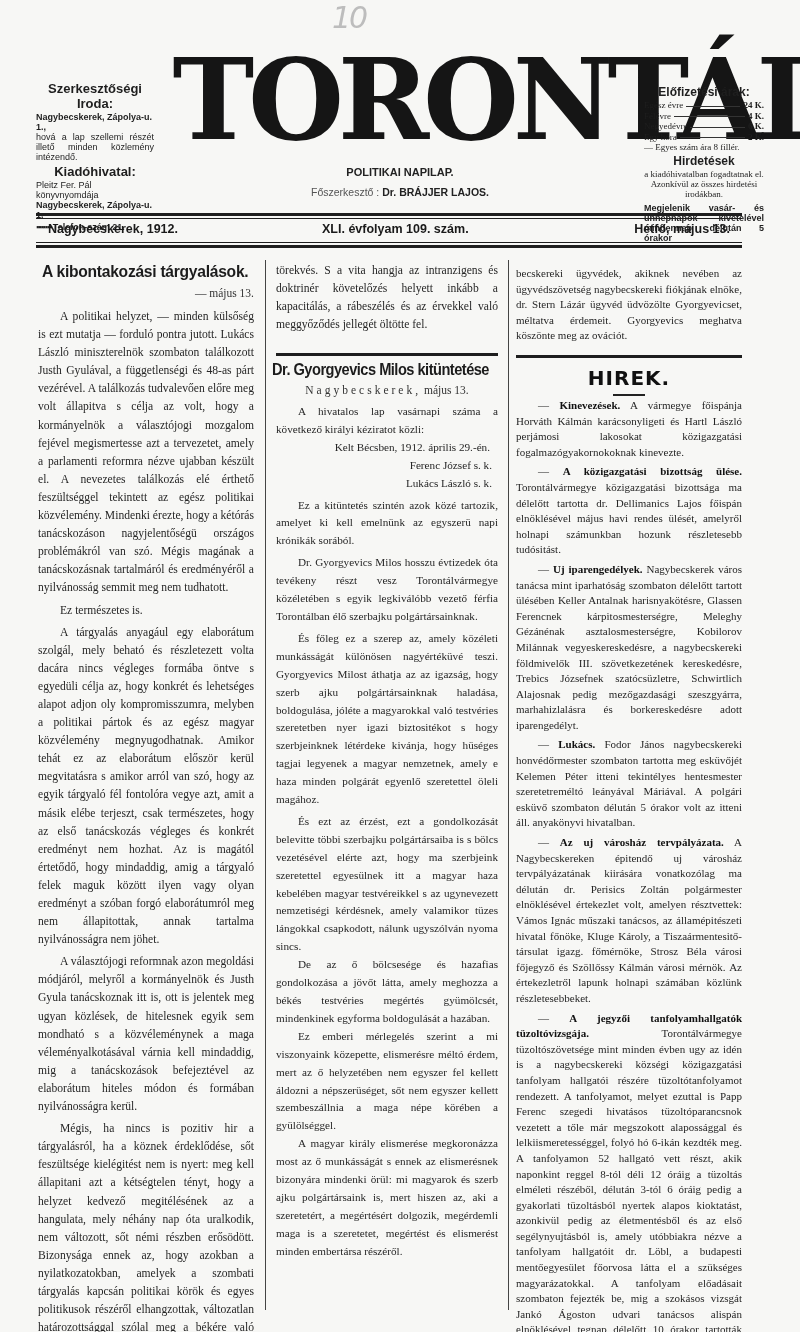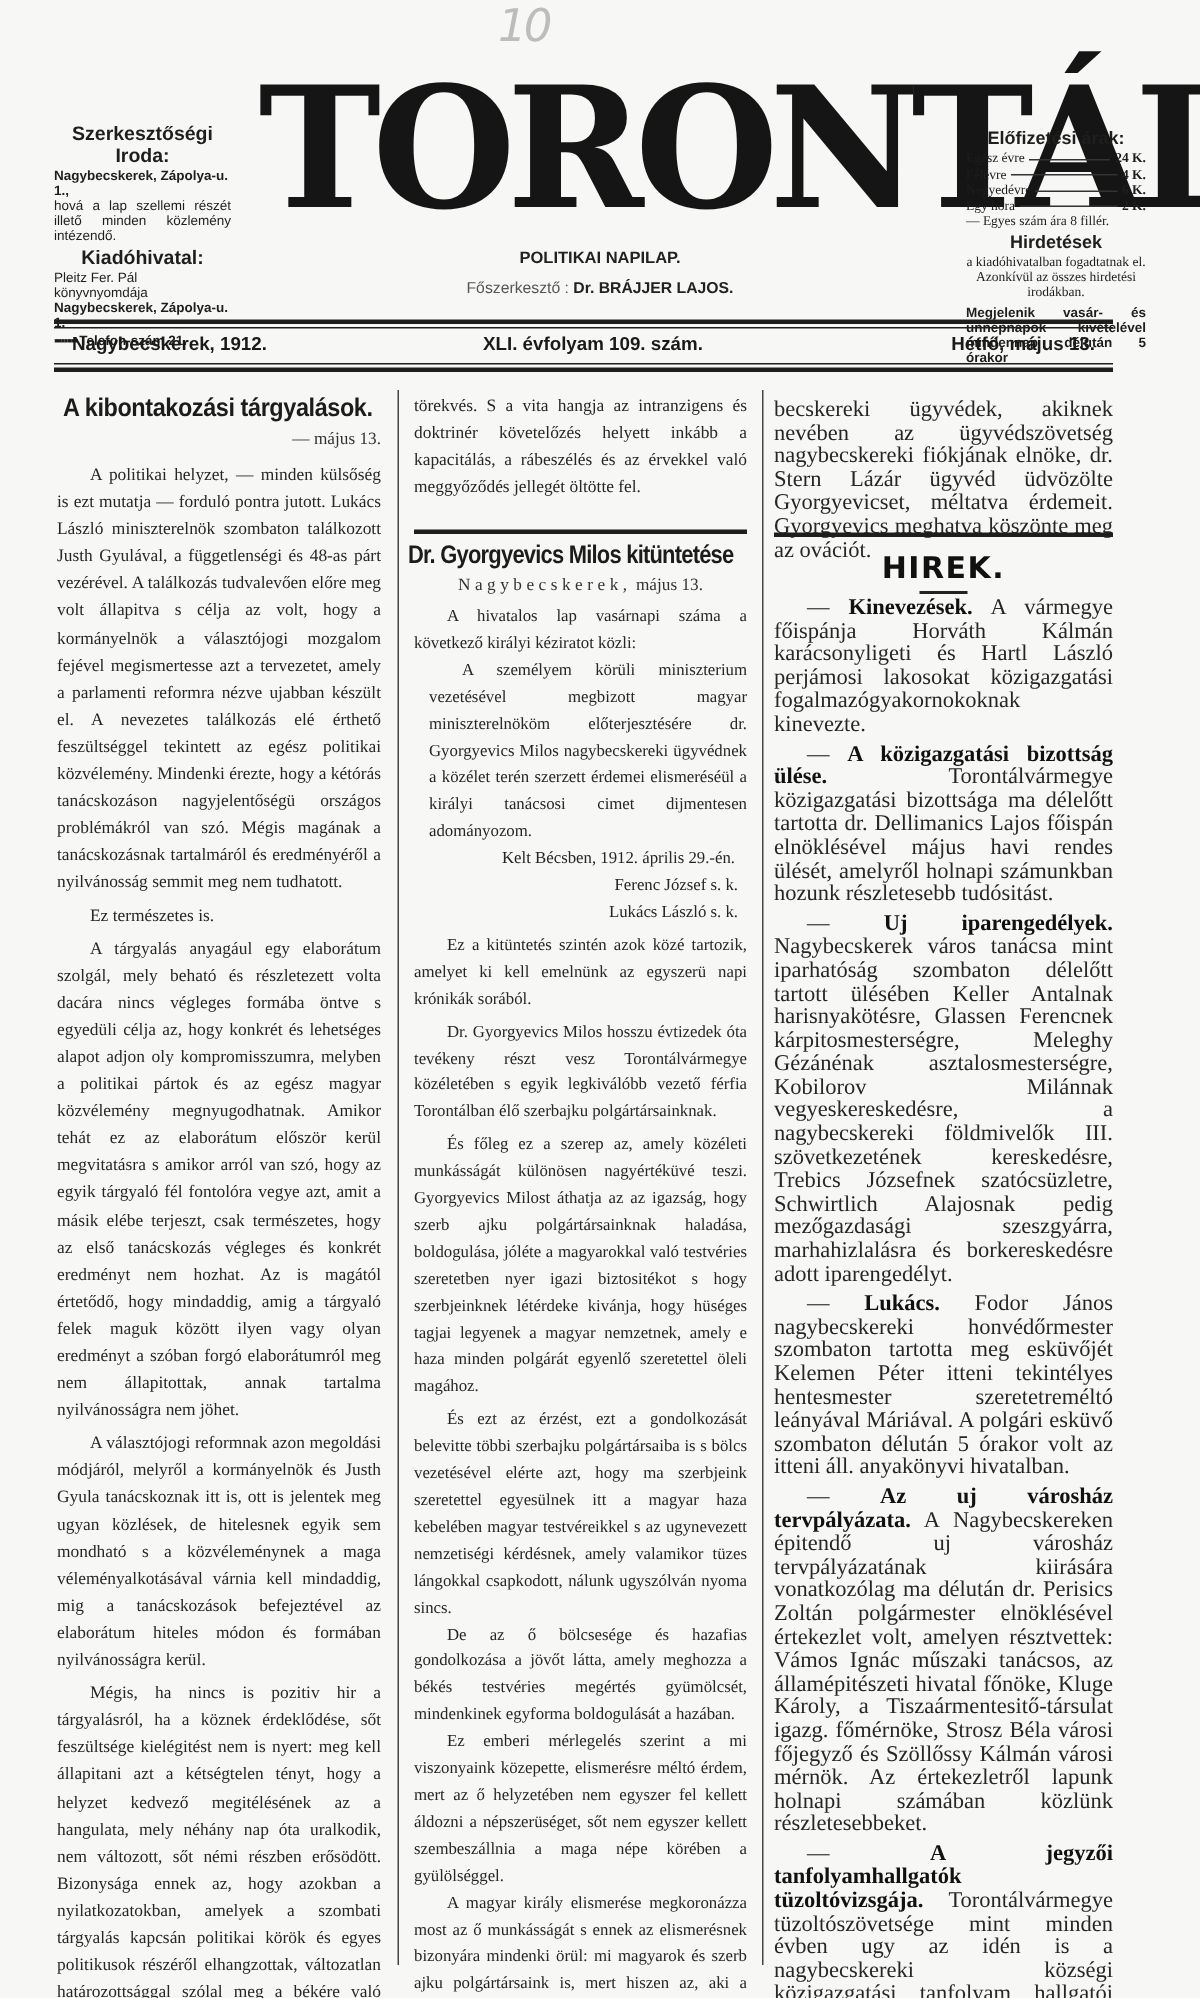--- a/index.html
+++ b/index.html
@@ -24,21 +24,21 @@
   
   .rule{background:#1e1e1e;}
   .dateline{left:36px;top:222px;width:706px;font-family:"Liberation Sans",sans-serif;font-weight:bold;font-size:12.5px;color:#1a1a1a;}
   .dateline span{position:absolute;top:0;white-space:nowrap;}
   
   .col{font-family:"Liberation Serif","DejaVu Serif",serif;font-size:11.6px;line-height:18.1px;color:#262626;text-align:justify;}
   .col p{margin:0;text-indent:22px;}
   .col p.sp{margin-top:4px;}
   .c1{left:38px;top:289px;width:216px;}
   .c2{left:276px;top:262px;width:222px;}
-  .c3{left:516px;top:266px;width:226px;font-size:15px;line-height:15.6px;}
+  .c3{left:516px;top:266px;width:226px;font-size:11px;line-height:15.6px;}
   .c3 p{text-indent:22px;}
   .headline1{left:42px;top:262px;width:214px;font-family:"Liberation Sans",sans-serif;font-weight:bold;font-size:17px;letter-spacing:-0.3px;transform:scaleX(0.92);transform-origin:left;white-space:nowrap;}
   .dateline1{left:150px;top:287px;width:104px;text-align:right;font-family:"Liberation Serif",serif;font-size:11.5px;color:#333;}
   .headline2{left:272px;top:360px;width:232px;font-family:"Liberation Sans",sans-serif;font-weight:bold;font-size:17px;letter-spacing:-0.6px;white-space:nowrap;transform:scaleX(0.86);transform-origin:left;}
   .place2{left:276px;top:384px;width:222px;text-align:center;font-family:"Liberation Serif",serif;font-size:11.5px;color:#333;}
   .spaced{letter-spacing:3px;}
   .vline{background:#444;width:1px;}
   .hirek{left:516px;top:366px;width:226px;text-align:center;font-family:"DejaVu Sans","Liberation Sans",sans-serif;font-weight:bold;font-size:20px;letter-spacing:1px;color:#111;}
   .hirek-under{left:613px;top:394px;width:32px;height:2px;background:#222;}
   .quote{padding-left:10px;}
@@ -126,21 +126,20 @@
 </div>
 <div class="abs rule" style="left:276px;top:353px;width:222px;height:3px"></div>
 <div class="abs headline2">Dr. Gyorgyevics Milos kitüntetése</div>
 <div class="abs place2">
   <span class="spaced">Nagybecskerek,</span>
   <span>május 13.</span>
 </div>
 <div class="abs col c2" style="top:403px;font-size:11.2px;line-height:17.9px">
   <p>A hivatalos lap vasárnapi száma a következő királyi kéziratot közli:</p>
   <div class="quote">
-    <p>A személyem körüli miniszterium vezetésével megbizott magyar miniszterelnököm előterjesztésére dr. Gyorgyevics Milos nagybecskereki ügyvédnek a közélet terén szerzett érdemei elismeréséül a királyi tanácsosi cimet dijmentesen adományozom.</p>
     <div class="right" style="padding-right:8px">Kelt Bécsben, 1912. április 29.-én.</div>
     <div class="right" style="padding-right:6px">Ferenc József s. k.</div>
     <div class="right" style="padding-right:6px">Lukács László s. k.</div>
   </div>
   <p class="sp">Ez a kitüntetés szintén azok közé tartozik, amelyet ki kell emelnünk az egyszerü napi krónikák sorából.</p>
   <p class="sp">Dr. Gyorgyevics Milos hosszu évtizedek óta tevékeny részt vesz Torontálvármegye közéletében s egyik legkiválóbb vezető férfia Torontálban élő szerbajku polgártársainknak.</p>
   <p class="sp">És főleg ez a szerep az, amely közéleti munkásságát különösen nagyértéküvé teszi. Gyorgyevics Milost áthatja az az igazság, hogy szerb ajku polgártársainknak haladása, boldogulása, jóléte a magyarokkal való testvéries szeretetben nyer igazi biztositékot s hogy szerbjeinknek létérdeke kivánja, hogy hüséges tagjai legyenek a magyar nemzetnek, amely e haza minden polgárát egyenlő szeretettel öleli magához.</p>
   <p class="sp">És ezt az érzést, ezt a gondolkozását belevitte többi szerbajku polgártársaiba is s bölcs vezetésével elérte azt, hogy ma szerbjeink szeretettel egyesülnek itt a magyar haza kebelében magyar testvéreikkel s az ugynevezett nemzetiségi kérdésnek, amely valamikor tüzes lángokkal csapkodott, nálunk ugyszólván nyoma sincs.</p>
   <p>De az ő bölcsesége és hazafias gondolkozása a jövőt látta, amely meghozza a békés testvéries megértés gyümölcsét, mindenkinek egyforma boldogulását a hazában.</p>
   <p>Ez emberi mérlegelés szerint a mi viszonyaink közepette, elismerésre méltó érdem, mert az ő helyzetében nem egyszer fel kellett áldozni a népszerüséget, sőt nem egyszer kellett szembeszállnia a maga népe körében a gyülölséggel.</p>

